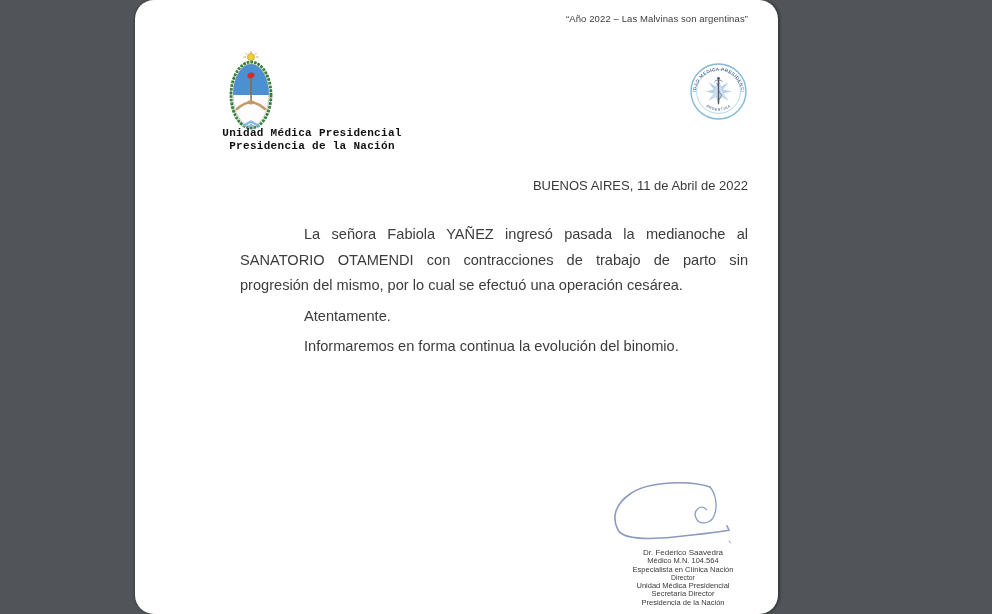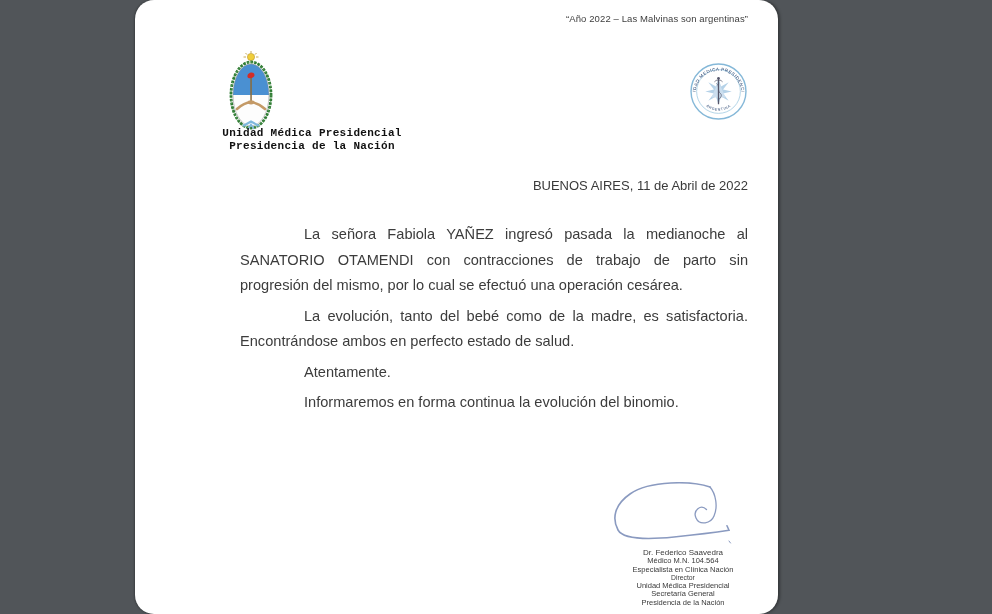--- a/index.html
+++ b/index.html
@@ -99,37 +99,36 @@
       </text>
       <text font-size="3.6" fill="#23406e" letter-spacing="0.6" font-family="Liberation Sans, sans-serif">
         <textPath href="#sealBot" startOffset="50%" text-anchor="middle">ARGENTINA</textPath>
       </text>
     </svg>
 
     <div class="dateline">BUENOS AIRES, 11 de Abril de 2022</div>
 
     <div class="doc-body">
       <p>La señora Fabiola YAÑEZ ingresó pasada la medianoche al SANATORIO OTAMENDI con contracciones de trabajo de parto sin progresión del mismo, por lo cual se efectuó una operación cesárea.</p>
-      <p>La evolución, tanto del bebé como de la madre, es satisfactoria. Encontrándose ambos en perfecto estado de salud.</p>
       <p class="no-justify">Atentamente.</p>
       <p class="no-justify">Informaremos en forma continua la evolución del binomio.</p>
     </div>
 
     <svg class="sig-svg" viewBox="0 0 160 70">
       <g fill="none" stroke="#8a9ac0" stroke-width="1.6" stroke-linecap="round">
         <path d="M98,5 C80,-1 38,-2 18,12 C2,23 0,37 6,48 C11,57 32,58 62,55 C87,52.5 106,50 117,48.3 l-2,-4.5"></path>
         <path d="M98,5 C104,12 106,25 102,34 C99,41.5 87.5,44 84,36 C80.5,28 89,22 94.5,27.5" stroke-width="1.3"></path>
         <path d="M117,59 l1.5,2" stroke-width="1"></path>
       </g>
     </svg>
 
     <div class="sig-block">
       <div class="sig-name">Dr. Federico Saavedra</div>
       <div>Médico M.N. 104.564</div>
       <div>Especialista en Clínica Nación</div>
       <div class="sig-small">Director</div>
       <div>Unidad Médica Presidencial</div>
-      <div>Secretaría General</div>
+      <div>Secretaría Director</div>
       <div>Presidencia de la Nación</div>
     </div>
 
   </div>
 </div>
 
 </body></html>

